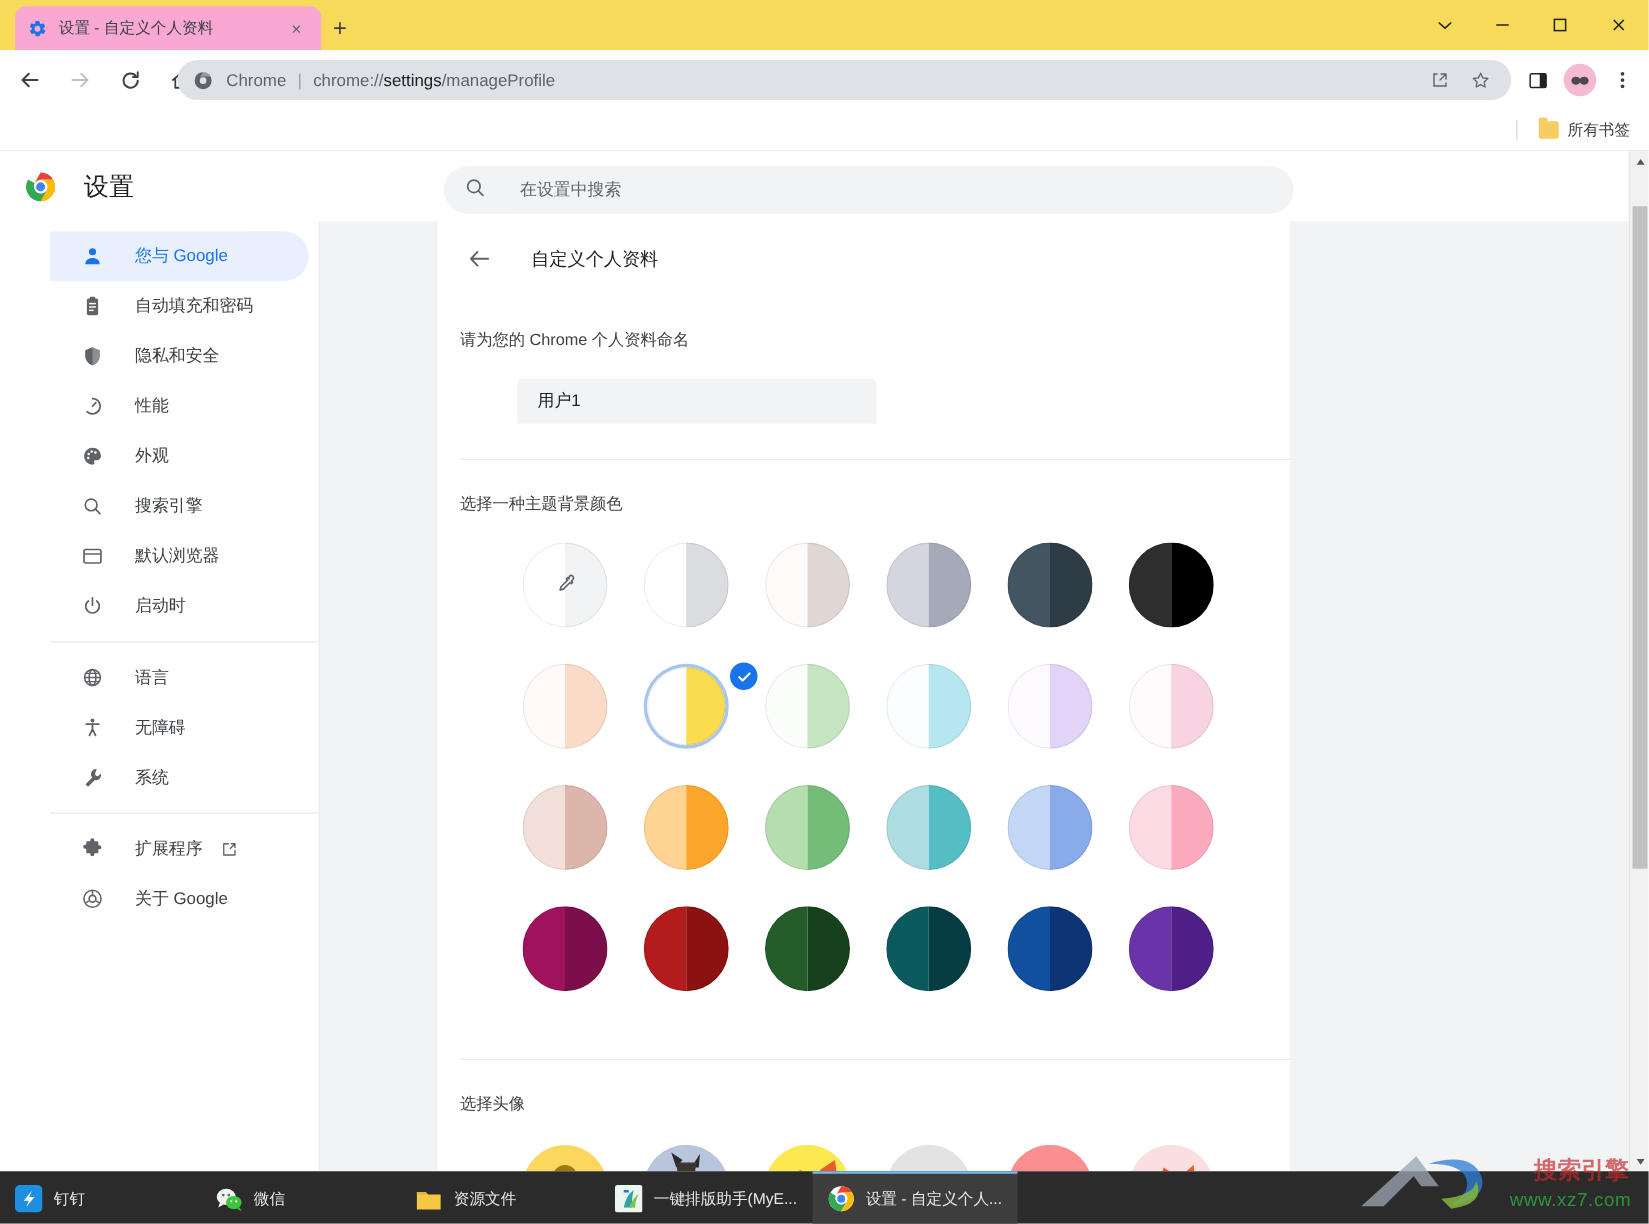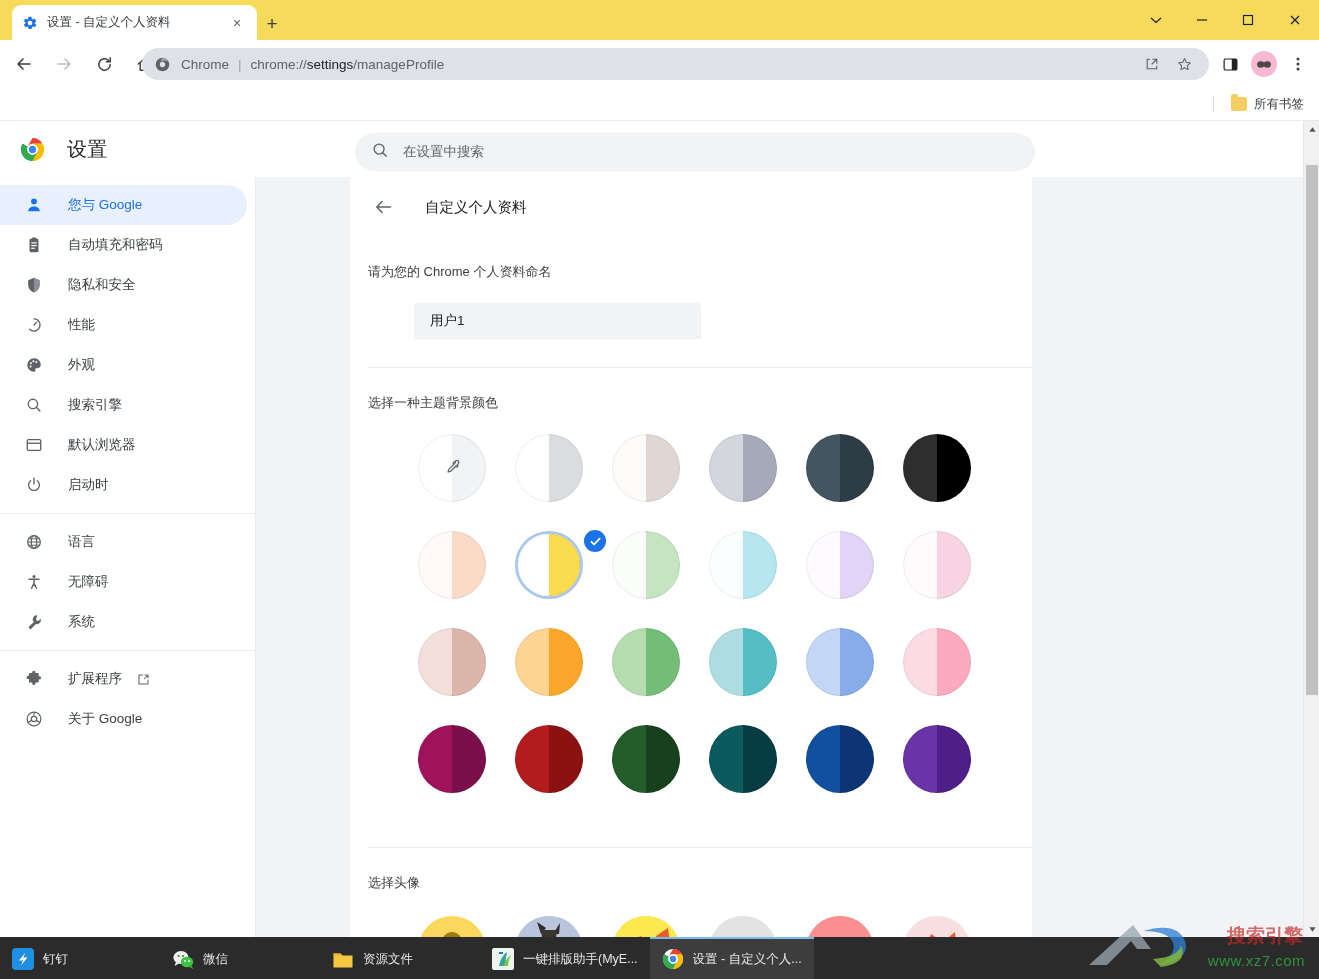--- a/index.html
+++ b/index.html
@@ -10,21 +10,21 @@
   }
   #app { position: relative; width: 1319px; height: 979px; }
 
   
   .tabstrip {
     position: absolute; left: 0; top: 0; width: 1319px; height: 40px;
     background: #f8da5b;
   }
   .tab {
     position: absolute; left: 12px; top: 5px; width: 245px; height: 35px;
-    background: #ffffff; border-radius: 9px 9px 0 0;
+    background: #f9a8d4; border-radius: 9px 9px 0 0;
     display: flex; align-items: center; padding: 0 10px;
   }
   .tab-favicon { width: 16px; height: 16px; flex: none; margin-right: 9px; }
   .tab-title {
     flex: 1; font-size: 12.5px; color: #3c4043; white-space: nowrap;
     overflow: hidden; text-overflow: ellipsis;
   }
   .tab-close {
     width: 20px; height: 20px; flex: none; display: flex;
     align-items: center; justify-content: center; border-radius: 50%;
@@ -116,26 +116,26 @@
   }
   .chrome-logo { width: 25px; height: 25px; margin-left: 20px; flex: none; }
   .settings-title {
     font-size: 20px; color: #202124; margin-left: 22px; letter-spacing: .3px;
   }
   .searchbox {
     position: absolute; left: 355px; top: 12px; width: 680px; height: 38px;
     background: #f1f3f4; border-radius: 19px; display: flex; align-items: center;
     padding: 0 16px;
   }
-  .search-ph { font-size: 13.5px; color: #5f6368; margin-left: 14px; }
+  .search-ph { font-size: 13.5px; color: #5f6368; margin-left: 27px; }
 
   
   .sidebar {
     position: absolute; left: 0; top: 56px; width: 256px; height: 760px;
-    background: #fff; border-right: 1px solid #e8eaed; padding-top: 8px;
+    background: #fff; border-right: 1px solid #e8eaed; padding-top: 8px; padding-left: 40px;
   }
   .nav-item {
     height: 40px; display: flex; align-items: center;
     border-radius: 0 20px 20px 0; margin-right: 8px; padding-left: 24px;
     color: #3c4043; font-size: 13.5px;
   }
   .nav-item .ic {
     width: 20px; height: 20px; flex: none; display: flex;
     align-items: center; justify-content: center; color: #5f6368;
   }

